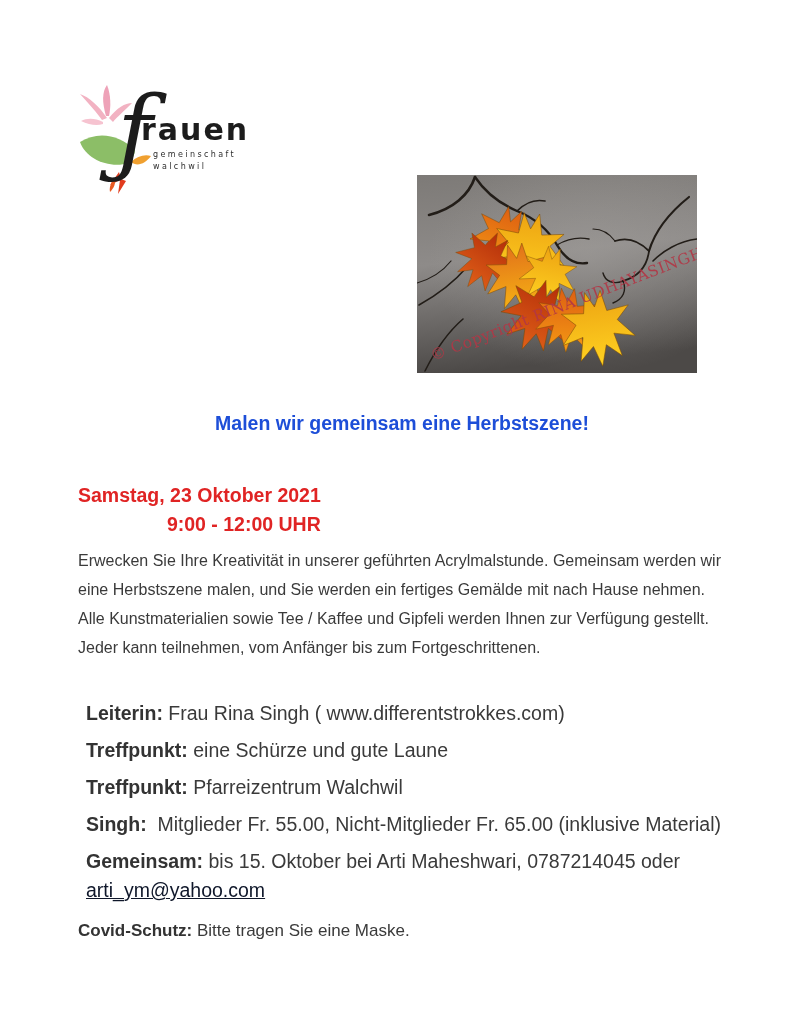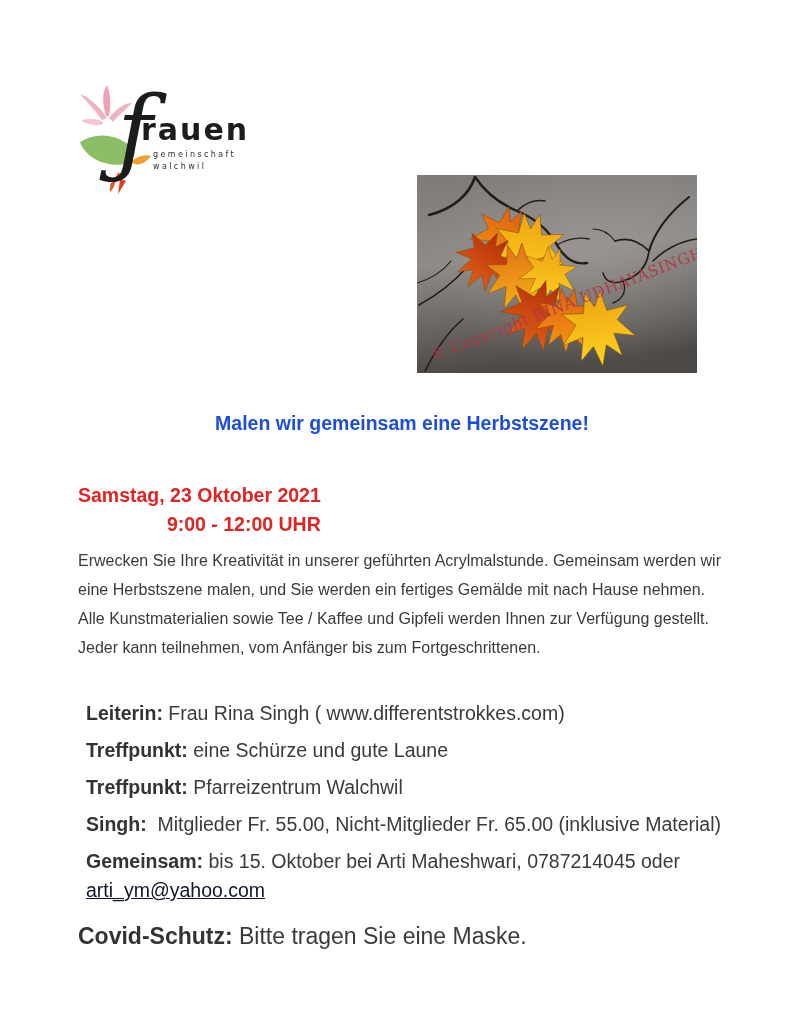--- a/index.html
+++ b/index.html
@@ -30,21 +30,21 @@
   .details{
     position:absolute;left:78px;top:691px;width:655px;
     font-size:19.5px;line-height:29px;
   }
   .details p{margin:8px;}
   .lbl{font-weight:bold;color:#333333;}
   .val{white-space:pre-wrap;}
   .email-link{color:#0f172a;text-decoration:underline;cursor:pointer;}
   .covid{
     position:absolute;left:78px;top:899px;
-    font-size:23px;line-height:29px;text-align:center;
+    font-size:17px;line-height:29px;text-align:center;
   }
 </style>
 </head>
 <body>
 
 <div class="page">
 
   <div class="logo">
     <svg viewBox="0 0 172 118" width="172" height="118">
 

